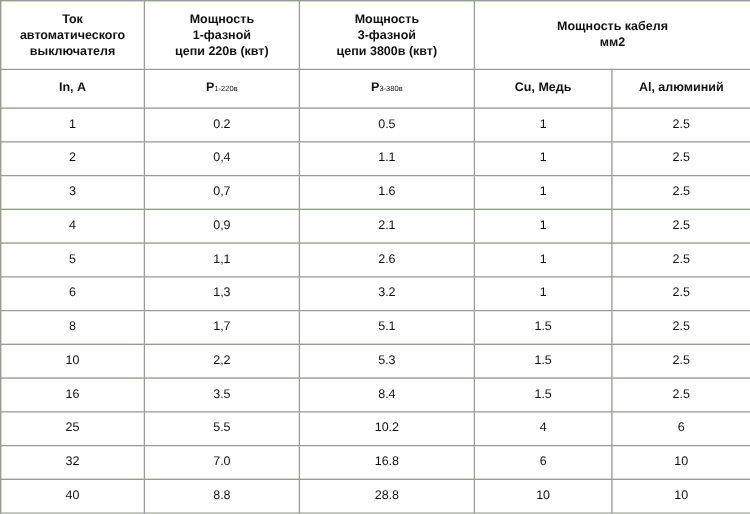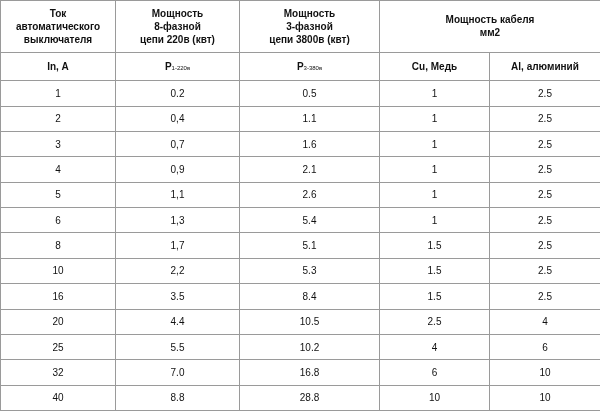--- a/index.html
+++ b/index.html
@@ -86,21 +86,21 @@
     </colgroup>
     <tbody>
       <tr class="head-top">
         <td>
           <span class="hdr-line">Ток</span>
           <span class="hdr-line">автоматического</span>
           <span class="hdr-line">выключателя</span>
         </td>
         <td>
           <span class="hdr-line">Мощность</span>
-          <span class="hdr-line">8-фазной</span>
+          <span class="hdr-line">1-фазной</span>
           <span class="hdr-line">цепи 220в (квт)</span>
         </td>
         <td>
           <span class="hdr-line">Мощность</span>
           <span class="hdr-line">3-фазной</span>
           <span class="hdr-line">цепи 3800в (квт)</span>
         </td>
         <td colspan="2">
           <span class="hdr-line">Мощность кабеля</span>
           <span class="hdr-line">мм2</span>
@@ -146,21 +146,21 @@
         <tr class="data">
           <td class="col-current">5</td>
           <td>1,1</td>
           <td>2.6</td>
           <td>1</td>
           <td>2.5</td>
         </tr>
         <tr class="data">
           <td class="col-current">6</td>
           <td>1,3</td>
-          <td>5.4</td>
+          <td>3.2</td>
           <td>1</td>
           <td>2.5</td>
         </tr>
         <tr class="data">
           <td class="col-current">8</td>
           <td>1,7</td>
           <td>5.1</td>
           <td>1.5</td>
           <td>2.5</td>
         </tr>
@@ -170,27 +170,20 @@
           <td>5.3</td>
           <td>1.5</td>
           <td>2.5</td>
         </tr>
         <tr class="data">
           <td class="col-current">16</td>
           <td>3.5</td>
           <td>8.4</td>
           <td>1.5</td>
           <td>2.5</td>
-        </tr>
-        <tr class="data">
-          <td class="col-current">20</td>
-          <td>4.4</td>
-          <td>10.5</td>
-          <td>2.5</td>
-          <td>4</td>
         </tr>
         <tr class="data">
           <td class="col-current">25</td>
           <td>5.5</td>
           <td>10.2</td>
           <td>4</td>
           <td>6</td>
         </tr>
         <tr class="data">
           <td class="col-current">32</td>

